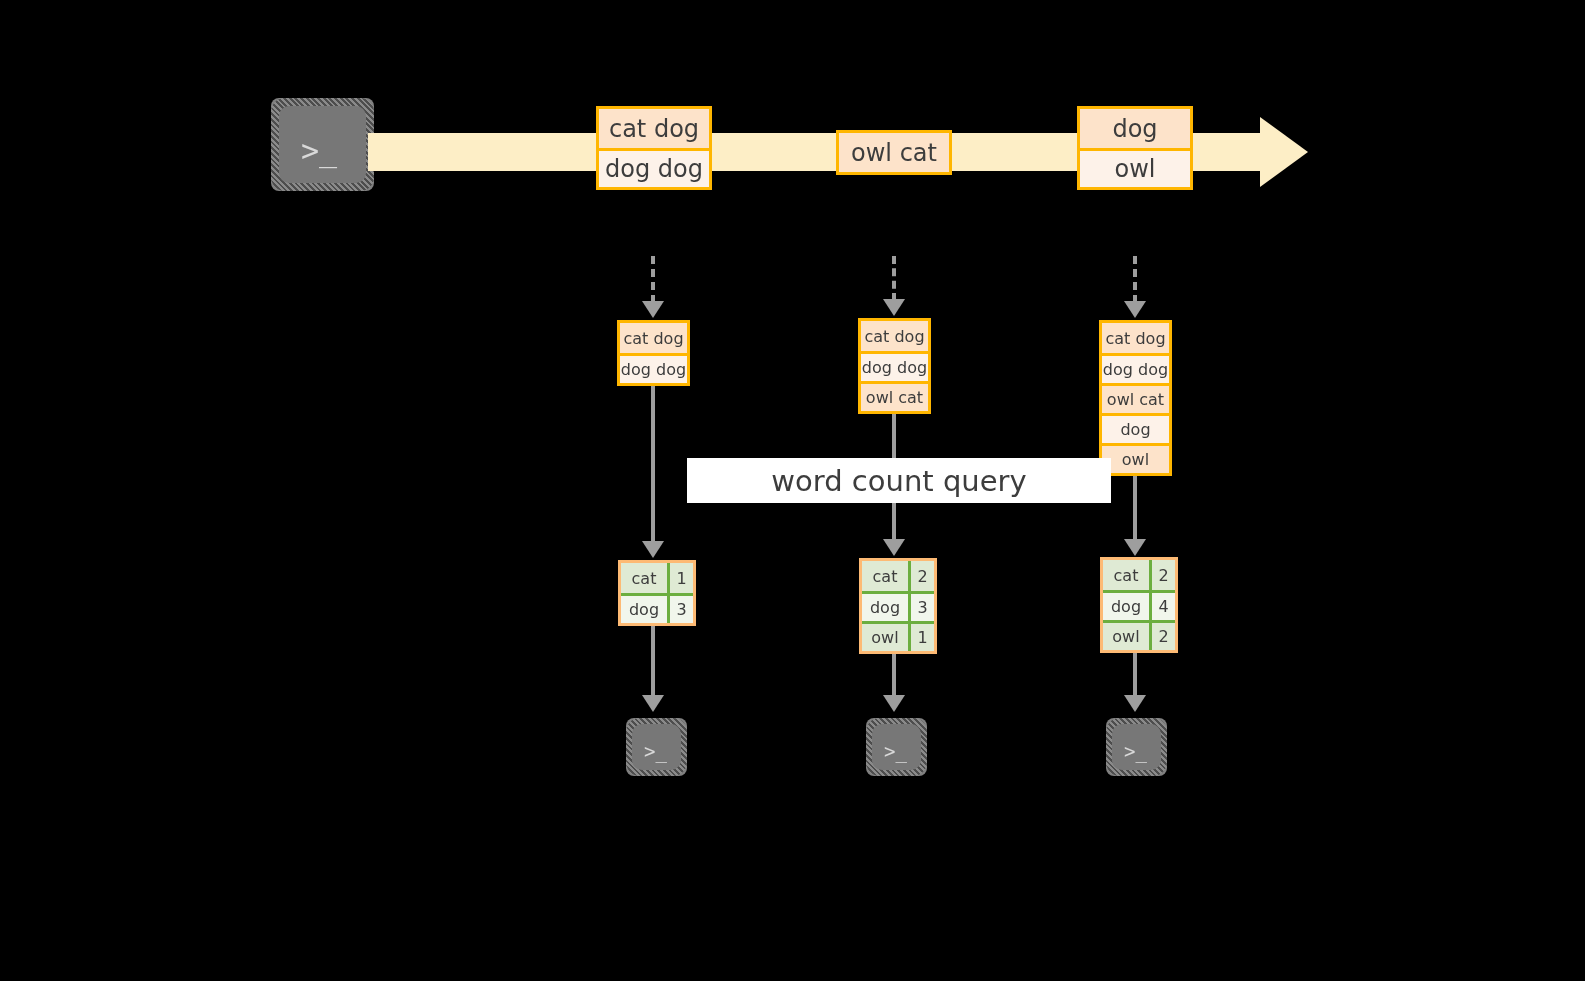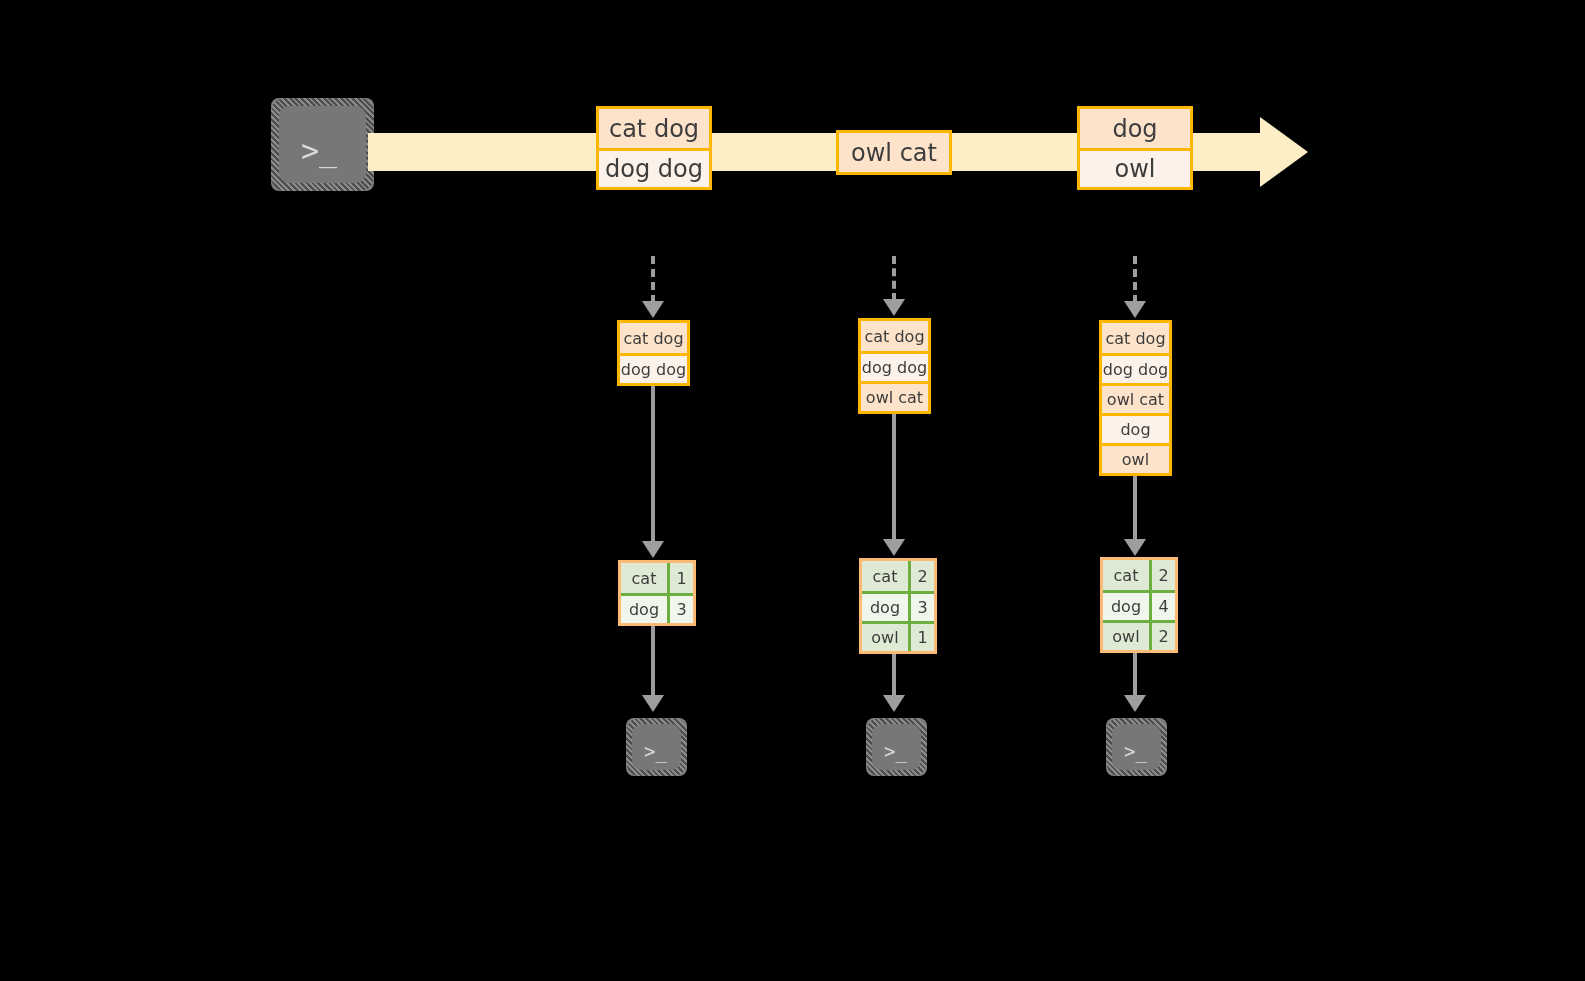--- a/index.html
+++ b/index.html
@@ -303,14 +303,17 @@
     <div class="conn-line" style="height:44px;"></div>
     <div class="conn-head" style="left:-9px; top:42px;"></div>
   </div>
 
   <div class="term" style="left:1100px; top:712px; width:73px; height:70px;">
     <div class="term-hatch"></div>
     <div class="term-inner" style="left:6px; top:6px; right:6px; bottom:6px;"></div>
     <div class="term-glyph" style="left:18px; top:24px; font-size:19px;">&gt;_</div>
   </div>
 
+  <div class="banner" style="left:687px; top:458px; width:424px; height:45px;">
+    <span>word count query</span>
+  </div>
 
 </div>
 
 </body></html>

